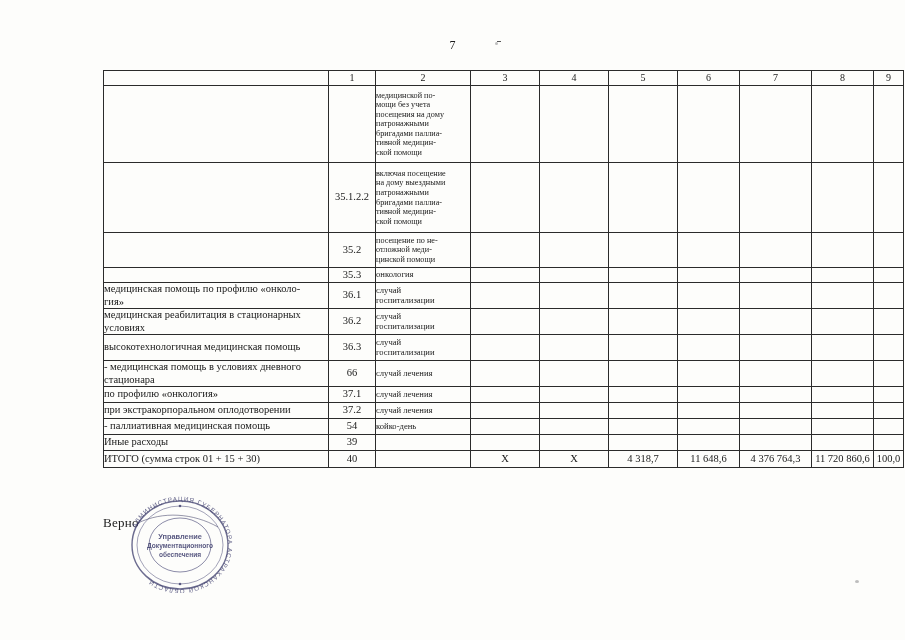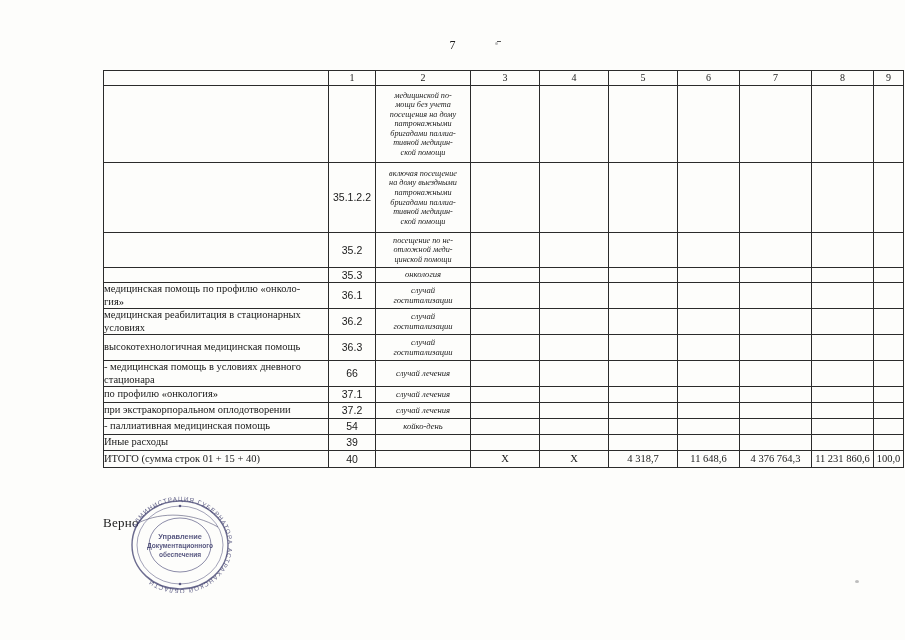--- a/index.html
+++ b/index.html
@@ -61,29 +61,28 @@
   }
   .c-name {
     padding: 1px 3px;
     font-size: 10.5px;
     text-align: left;
     font-family: "Liberation Serif", serif;
   }
   .c-code {
     text-align: center;
     font-size: 10.5px;
-    font-family: Liberation Sans, sans-serif;
+    font-family: Liberation Serif, serif;
   }
   .c-unit {
-    text-align: center;
+    text-align: left;
     font-size: 8.6px;
     padding: 1px 2px;
     font-family: "Liberation Serif", serif;
     line-height: 1.16;
-    font-style: italic;
   }
   .c-unit.small {
     font-size: 8.2px;
   }
   .c-val {
     text-align: center;
     font-size: 10.5px;
     font-family: "Liberation Serif", serif;
   }
   .total .c-name,
@@ -325,29 +324,29 @@
         <td class="c-val"></td>
         <td class="c-val"></td>
         <td class="c-val"></td>
         <td class="c-val"></td>
         <td class="c-val"></td>
         <td class="c-val"></td>
         <td class="c-val"></td>
       </tr>
 
       <tr class="total" style="height:17px">
-        <td class="c-name">ИТОГО (сумма строк 01 + 15 + 40)</td>
+        <td class="c-name">ИТОГО (сумма строк 01 + 15 + 30)</td>
         <td class="c-code">40</td>
         <td class="c-unit"></td>
         <td class="c-val">X</td>
         <td class="c-val">X</td>
         <td class="c-val">4 318,7</td>
         <td class="c-val">11 648,6</td>
         <td class="c-val">4 376 764,3</td>
-        <td class="c-val">11 231 860,6</td>
+        <td class="c-val">11 720 860,6</td>
         <td class="c-val">100,0</td>
       </tr>
     </tbody>
   </table>
 
   <div class="vern">Верно</div>
 
   <div class="stamp">
     <svg width="125" height="100" viewBox="0 0 125 100">
       <defs>

